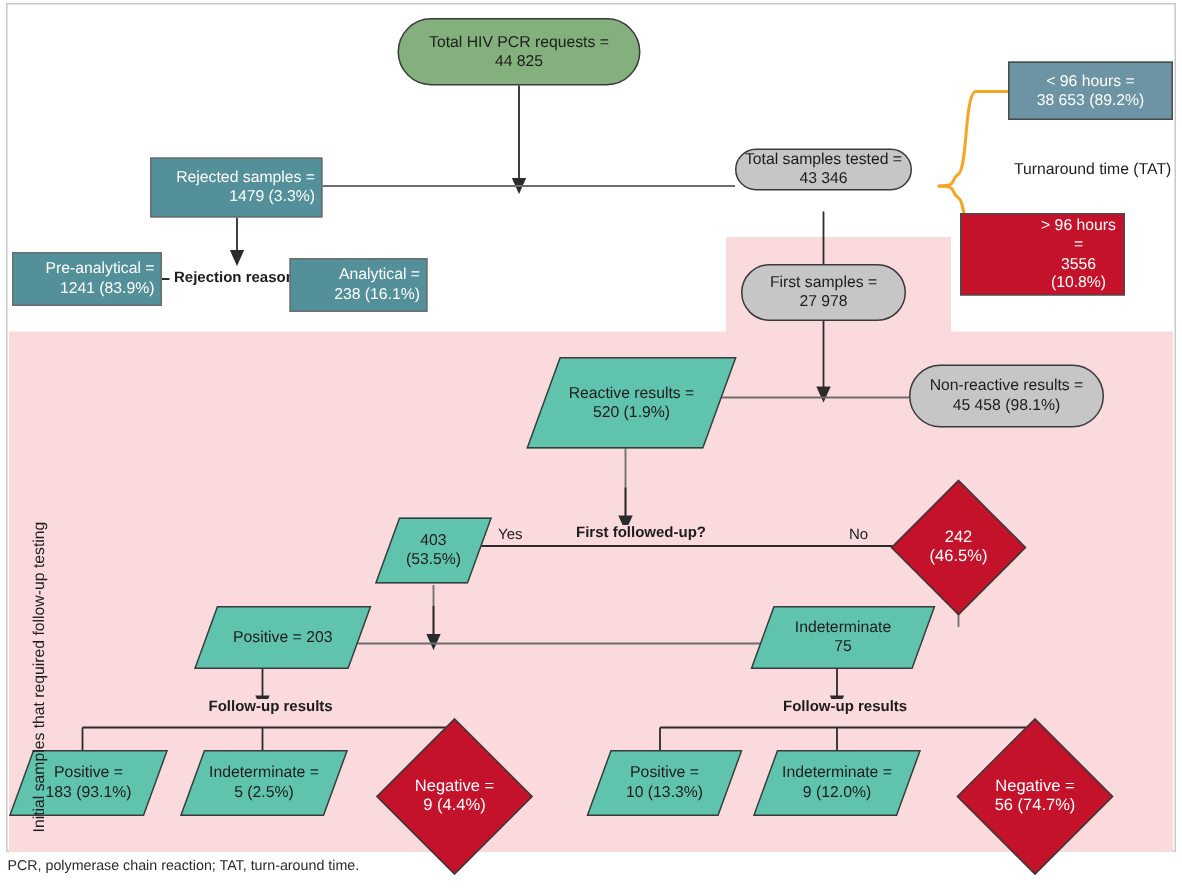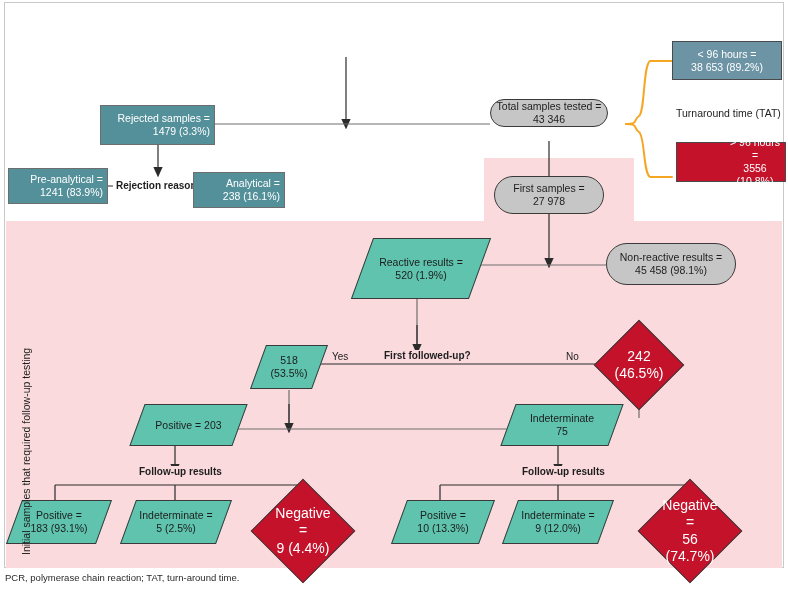--- a/index.html
+++ b/index.html
@@ -35,21 +35,21 @@
   
   .para{background:transparent;}
   .para .shape{position:absolute;inset:0;background:#5fc3ae;border:1.3px solid #3a3a3a;
     transform:skewX(-20deg);}
   .para .txt{position:relative;z-index:2;color:#1d1d1d;font-size:10.5px;}
 
   
   .diam{background:transparent;}
   .diam .shape{position:absolute;inset:0;background:#c5122b;border:1.3px solid #3a3a3a;
     transform:rotate(45deg);}
-  .diam .txt{position:relative;z-index:2;color:#ffffff;font-size:14px;}
+  .diam .txt{position:relative;z-index:2;color:#ffffff;font-size:11px;}
 
   .plainlabel{position:absolute;font-size:10px;color:#1d1d1d;background:#fadadd;padding:0 3px;white-space:nowrap;}
   .plainlabel.onwhite{background:#ffffff;}
   .bold{font-weight:bold;}
   .vlabel{position:absolute;font-size:10.5px;color:#1d1d1d;white-space:nowrap;
           transform-origin:0 0;transform:rotate(-90deg);}
   .tatlabel{position:absolute;font-size:10.5px;font-weight:normal;color:#1d1d1d;white-space:nowrap;background:#ffffff;}
   .footnote{position:absolute;left:5px;top:572px;font-size:9.5px;color:#2a2a2a;}
 </style>
 </head>
@@ -104,20 +104,26 @@
       <path d="M558,443 L558,469" marker-end="url(#arr)"></path>
       <path d="M440,485 L440,500 M440,485 L690,485 M690,485 L690,500 M558,485 L558,500"></path>
     </g>
 
     <g stroke="#f5a623" stroke-width="2" fill="none" stroke-linecap="round">
       <path d="M626,124 C639,124 633,120 639,116 C645,112 643,65 650,61 L672,61"></path>
       <path d="M626,124 C639,124 633,128 639,132 C645,136 643,173 650,177 L672,177"></path>
     </g>
   </svg>
 
+  <div class="node rounded green" style="left:265px;top:12px;width:162px;height:45px;">
+    <span class="txt">
+      <span>Total HIV PCR requests =</span><br>
+      <span>44 825</span>
+    </span>
+  </div>
 
   <div class="node rect teal" style="left:100px;top:105px;width:115px;height:40px;">
     <span class="txt">
       <span>Rejected samples =</span><br>
       <span>1479 (3.3%)</span>
     </span>
   </div>
 
   <div class="node rounded grey" style="left:490px;top:99px;width:118px;height:28px;">
     <span class="txt">
@@ -128,21 +134,21 @@
 
   <div class="node rect steel" style="left:672px;top:41px;width:110px;height:39px;">
     <span class="txt">
       <span>&lt; 96 hours =</span><br>
       <span>38 653 (89.2%)</span>
     </span>
   </div>
 
   <div class="tatlabel" style="left:676px;top:107px;">Turnaround time (TAT)</div>
 
-  <div class="node rect red" style="left:676px;top:142px;width:110px;height:40px;padding-left:48px;">
+  <div class="node rect red" style="left:640px;top:142px;width:110px;height:55px;padding-left:48px;">
     <span class="txt">
       <span>&gt; 96 hours =</span><br>
       <span>3556 (10.8%)</span>
     </span>
   </div>
 
   <div class="node rect teal" style="left:8px;top:168px;width:100px;height:36px;">
     <span class="txt">
       <span>Pre-analytical =</span><br>
       <span>1241 (83.9%)</span>
@@ -176,21 +182,21 @@
   <div class="node rounded grey" style="left:606px;top:243px;width:130px;height:42px;">
     <span class="txt">
       <span>Non-reactive results =</span><br>
       <span>45 458 (98.1%)</span>
     </span>
   </div>
 
   <div class="node para" style="left:258px;top:345px;width:62px;height:44px;">
     <span class="shape"></span>
     <span class="txt">
-      <span>518</span><br>
+      <span>403</span><br>
       <span>(53.5%)</span>
     </span>
   </div>
 
   <div class="plainlabel" style="left:329px;top:351px;">Yes</div>
 
   <div class="plainlabel bold" style="left:381px;top:350px;">First followed-up?</div>
 
   <div class="plainlabel" style="left:563px;top:351px;">No</div>
 

